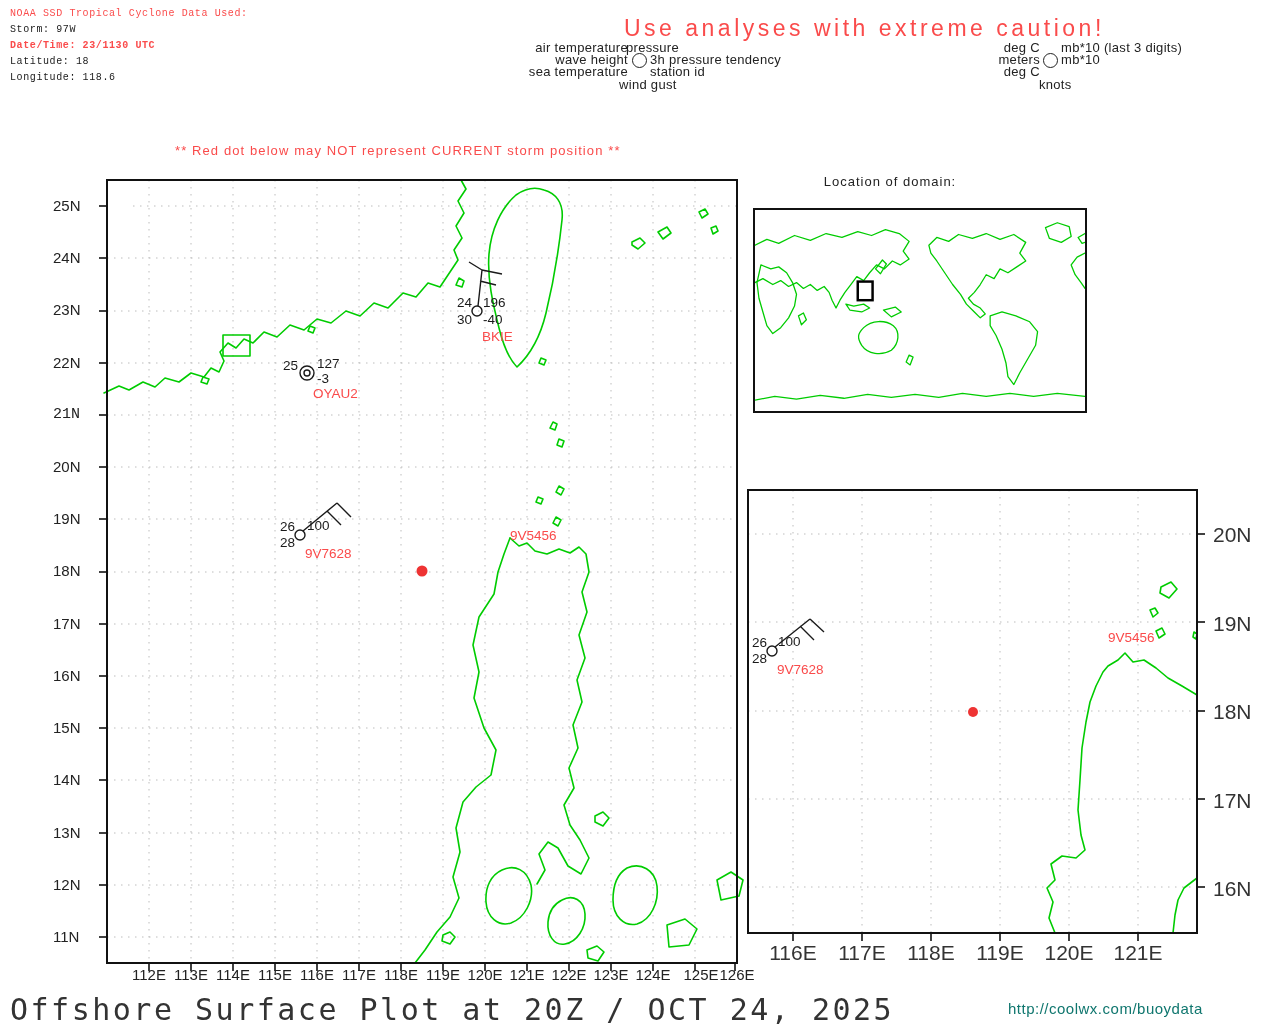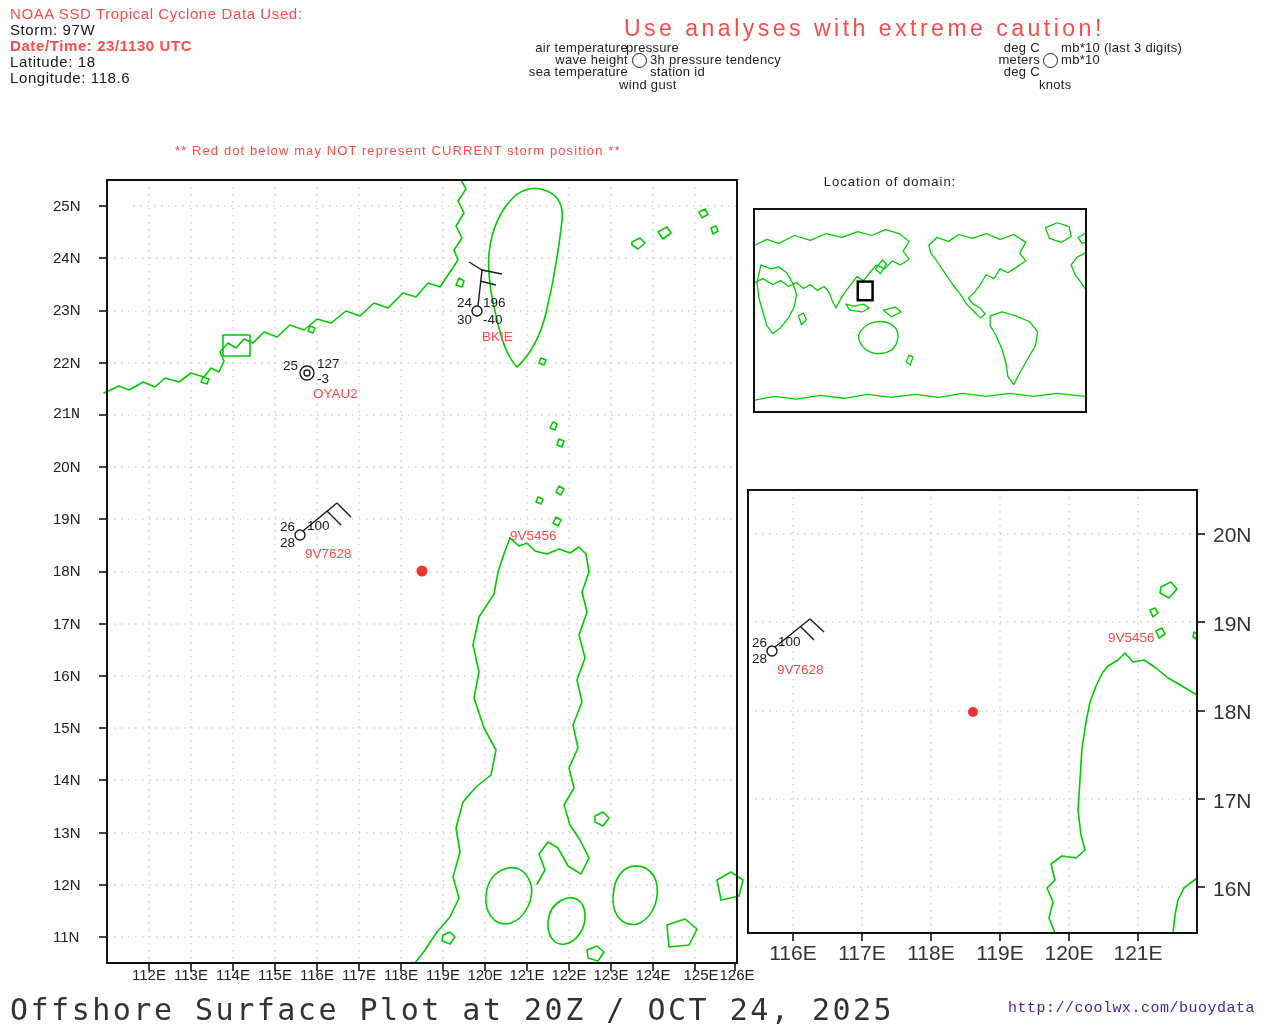--- a/index.html
+++ b/index.html
@@ -1,34 +1,34 @@
 <!DOCTYPE html>
 <html><head>
 <meta charset="utf-8">
 <style>
   html,body{margin:0;padding:0;}
   body{width:1280px;height:1024px;background:#ffffff;position:relative;overflow:hidden;
        font-family:"Liberation Sans",sans-serif;color:#1a1a1a;}
   .abs{position:absolute;}
   .red{color:#fa4b4b;}
-  .tc-line{font-size:15px;letter-spacing:.6px;line-height:16px;white-space:nowrap;}
+  .tc-line{font-size:10px;letter-spacing:.6px;line-height:16px;white-space:nowrap;font-family:Liberation Mono, monospace;}
   .tc-bold{font-weight:bold;}
   .caution{font-size:23px;letter-spacing:3.5px;color:#fa4b4b;white-space:nowrap;}
   .leg{font-size:13px;letter-spacing:.3px;white-space:nowrap;color:#222;}
   .leg-right-col{text-align:right;}
   .leg-circle{width:13px;height:13px;border:1.4px solid #222;border-radius:50%;background:#fff;}
   .warn{font-size:13px;letter-spacing:1.1px;color:#fa4b4b;white-space:nowrap;}
   .mlat{width:42px;text-align:left;font-size:15px;color:#222;white-space:nowrap;}
   .mlon{width:44px;text-align:center;font-size:15px;color:#222;white-space:nowrap;}
   .ilat{font-size:21px;color:#333;white-space:nowrap;}
   .ilon{width:60px;text-align:center;font-size:21px;color:#333;white-space:nowrap;}
   .world-title{width:260px;text-align:center;font-size:13px;letter-spacing:1px;color:#222;}
   .world-box{border:2px solid #111;background:#fff;}
   .footer-title{font-size:30px;letter-spacing:2.5px;color:#333;font-family:"DejaVu Sans Mono",monospace;white-space:nowrap;}
-  .footer-url{font-size:15px;letter-spacing:.5px;color:#4c1d95;font-family:Liberation Mono, monospace;white-space:nowrap;}
+  .footer-url{font-size:15px;letter-spacing:.5px;color:#0f766e;font-family:Liberation Sans, sans-serif;white-space:nowrap;}
   svg text.st{font-family:"Liberation Sans",sans-serif;font-size:13.5px;fill:#1a1a1a;}
   svg text.stred{font-family:"Liberation Sans",sans-serif;font-size:13.5px;fill:#fa4b4b;}
   svg .coast{fill:none;stroke:#00cc00;stroke-width:1.6;stroke-linejoin:round;stroke-linecap:round;}
   svg .grid{stroke:#bdbdbd;stroke-width:1;stroke-dasharray:1.5 5.5;fill:none;}
   svg .frame{fill:none;stroke:#111;stroke-width:2;}
   svg .tick{stroke:#111;stroke-width:1.6;}
   svg .stn{fill:none;stroke:#1a1a1a;stroke-width:1.4;}
 </style>
 </head>
 <body>

